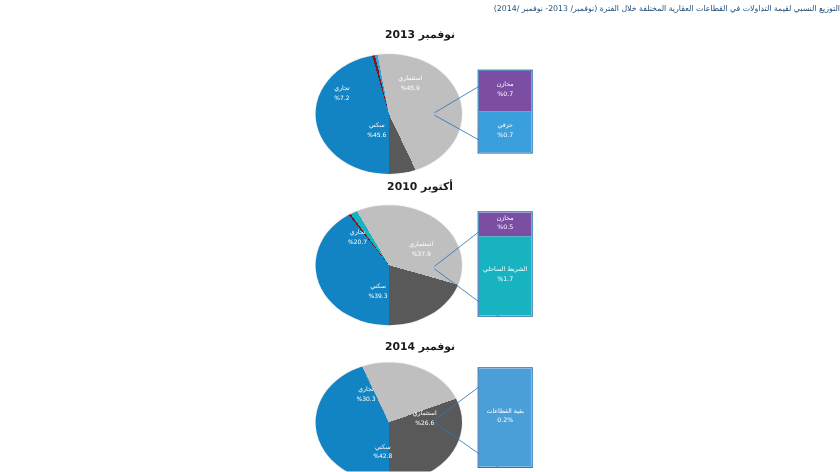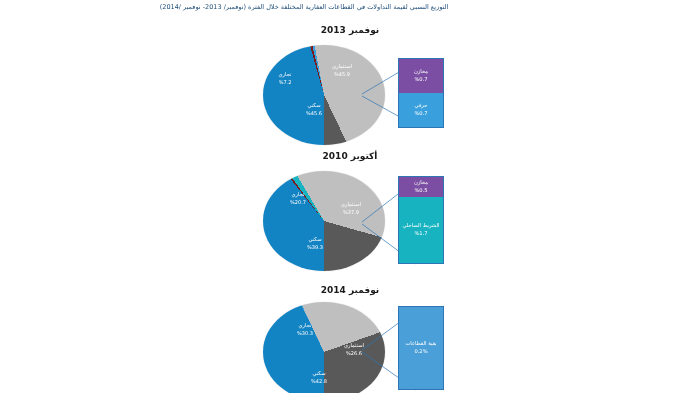--- a/index.html
+++ b/index.html
@@ -7,22 +7,21 @@
     width:700px;height:393px;
     background:#ffffff;
     font-family:"DejaVu Sans","Liberation Sans",sans-serif;
     overflow:hidden;
     position:relative;
   }
   .page{position:relative;width:700px;height:393px;}
 
   
   .main-title{
-    position:absolute;top:3px;left:0;width:608px;
-    text-align:center;
+    position:absolute;top:3px;left:0;width:700px;
     font-size:6.5px;
     color:#1f4e79;
     letter-spacing:.1px;
     white-space:nowrap;
   }
 
   
   .chart-block{position:absolute;left:0;width:700px;}
   .chart-title{
     position:absolute;left:0;width:700px;text-align:center;

